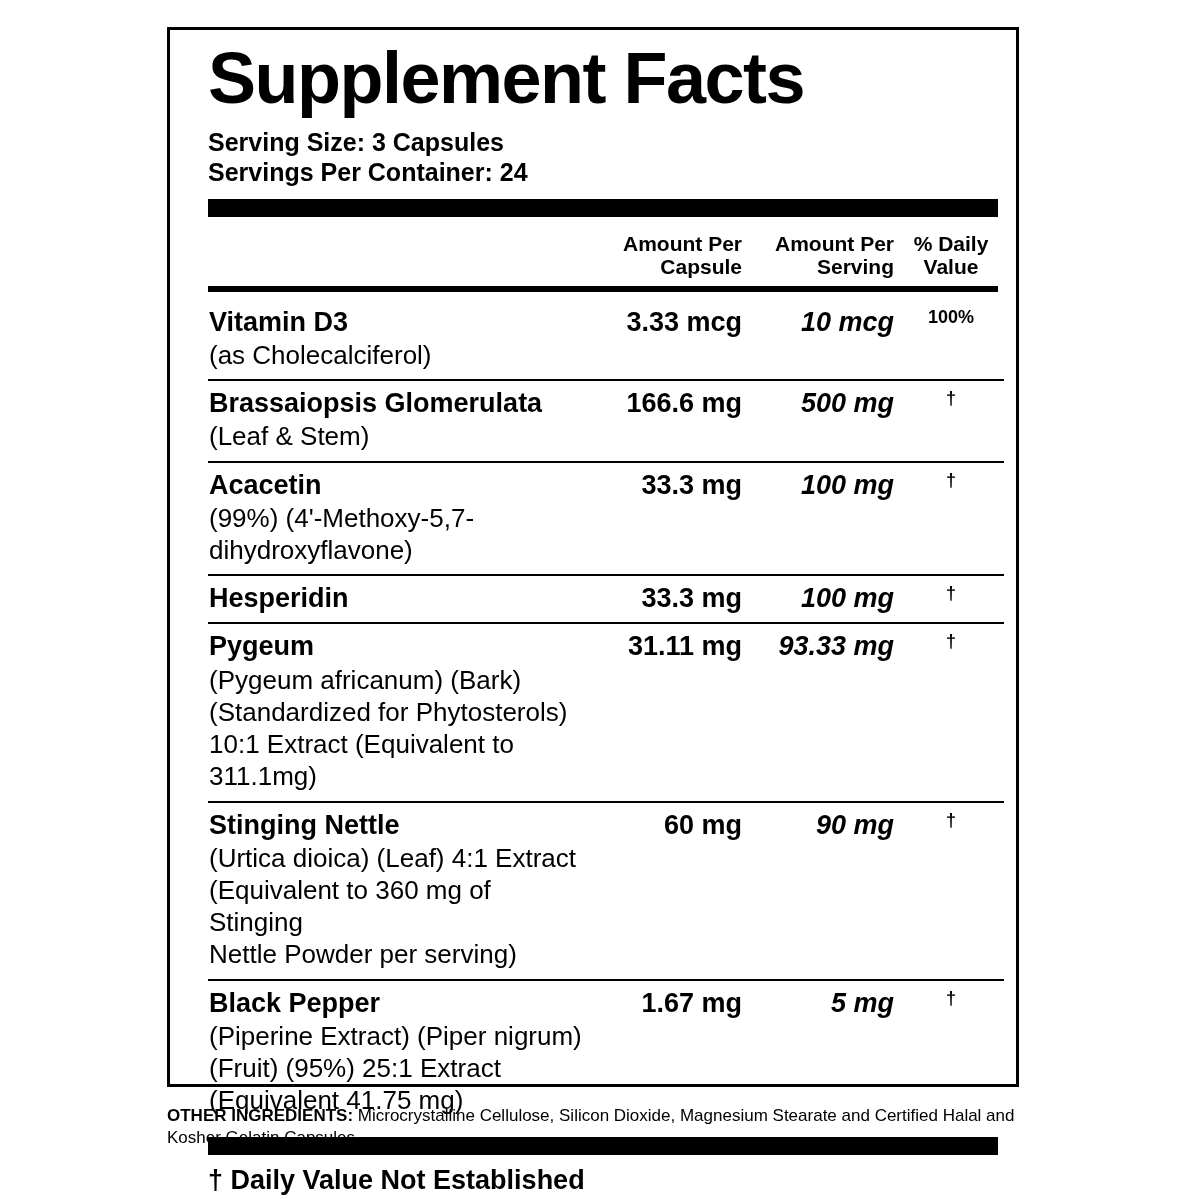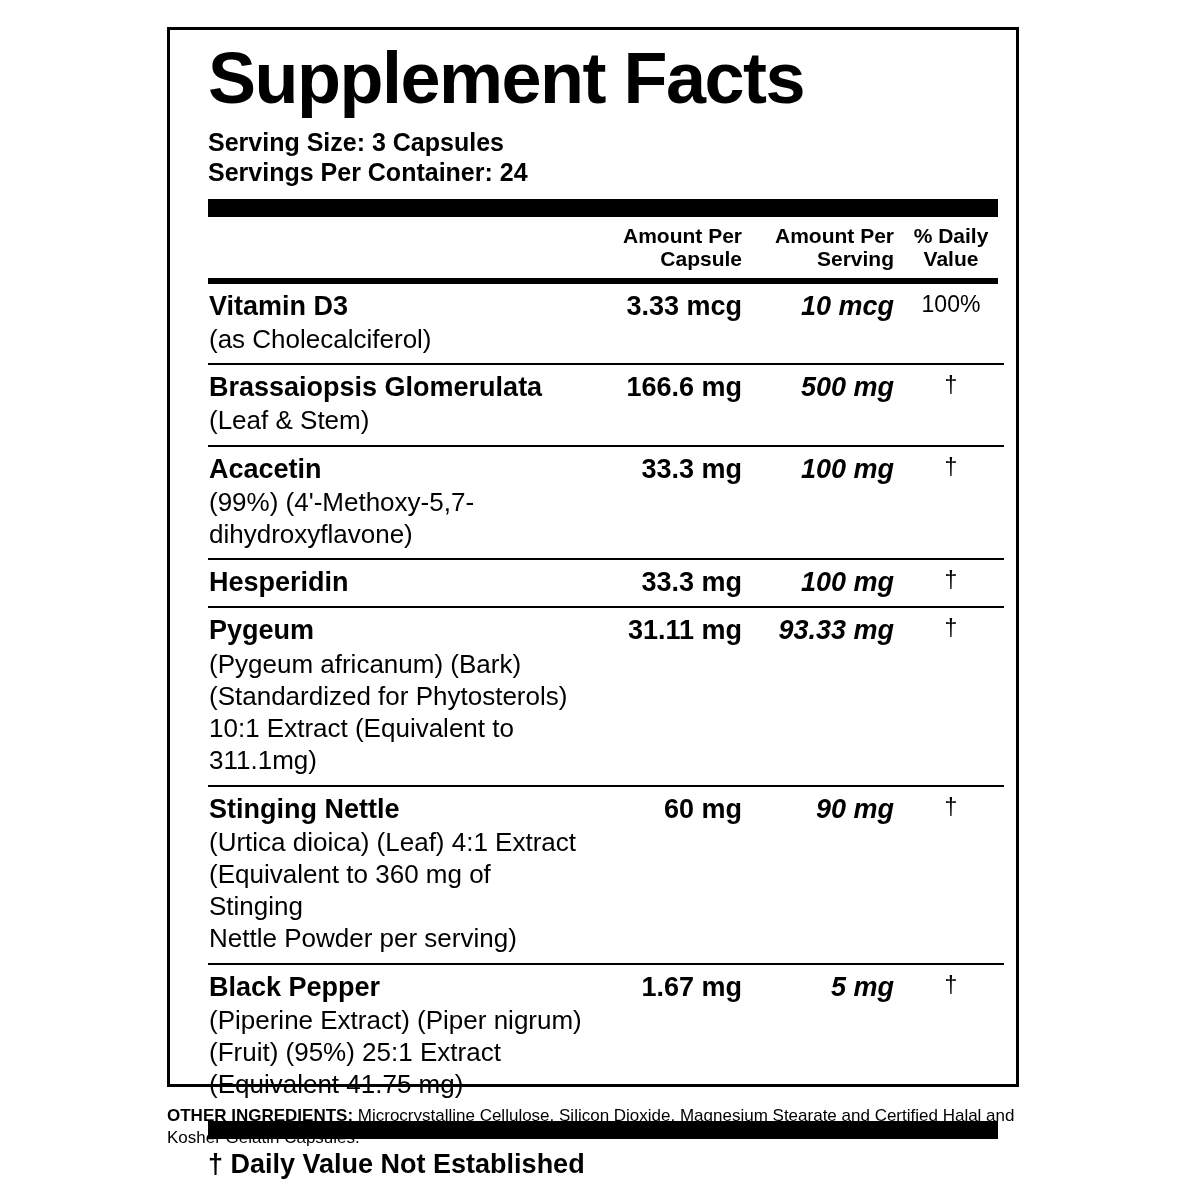--- a/index.html
+++ b/index.html
@@ -66,20 +66,21 @@
   .rule-medium {
     height: 6px;
     background: #000;
   }
 
   
   table.facts {
     width: 100%;
     border-collapse: collapse;
     table-layout: fixed;
+    margin-top: 8px;
   }
 
   table.facts col.c-name { width: 380px; }
   table.facts col.c-cap  { width: 160px; }
   table.facts col.c-serv { width: 150px; }
   table.facts col.c-dv   { width: 106px; }
 
   .hdr-row th {
     vertical-align: bottom;
     padding: 8px 0 7px 0;
@@ -114,22 +115,22 @@
   }
   .n-val {
     font-size: 27px;
     font-weight: bold;
     text-align: right;
     white-space: nowrap;
   }
   .n-val.cap { padding-right: 6px; }
   .n-val.serv { padding-right: 4px; font-style: italic; }
   .n-dv {
-    font-size: 23px;
-    font-weight: normal;
+    font-size: 18px;
+    font-weight: bold;
     text-align: center;
     white-space: nowrap;
   }
 
   .footnote {
     font-size: 27px;
     font-weight: bold;
     margin-top: 10px;
   }
 

